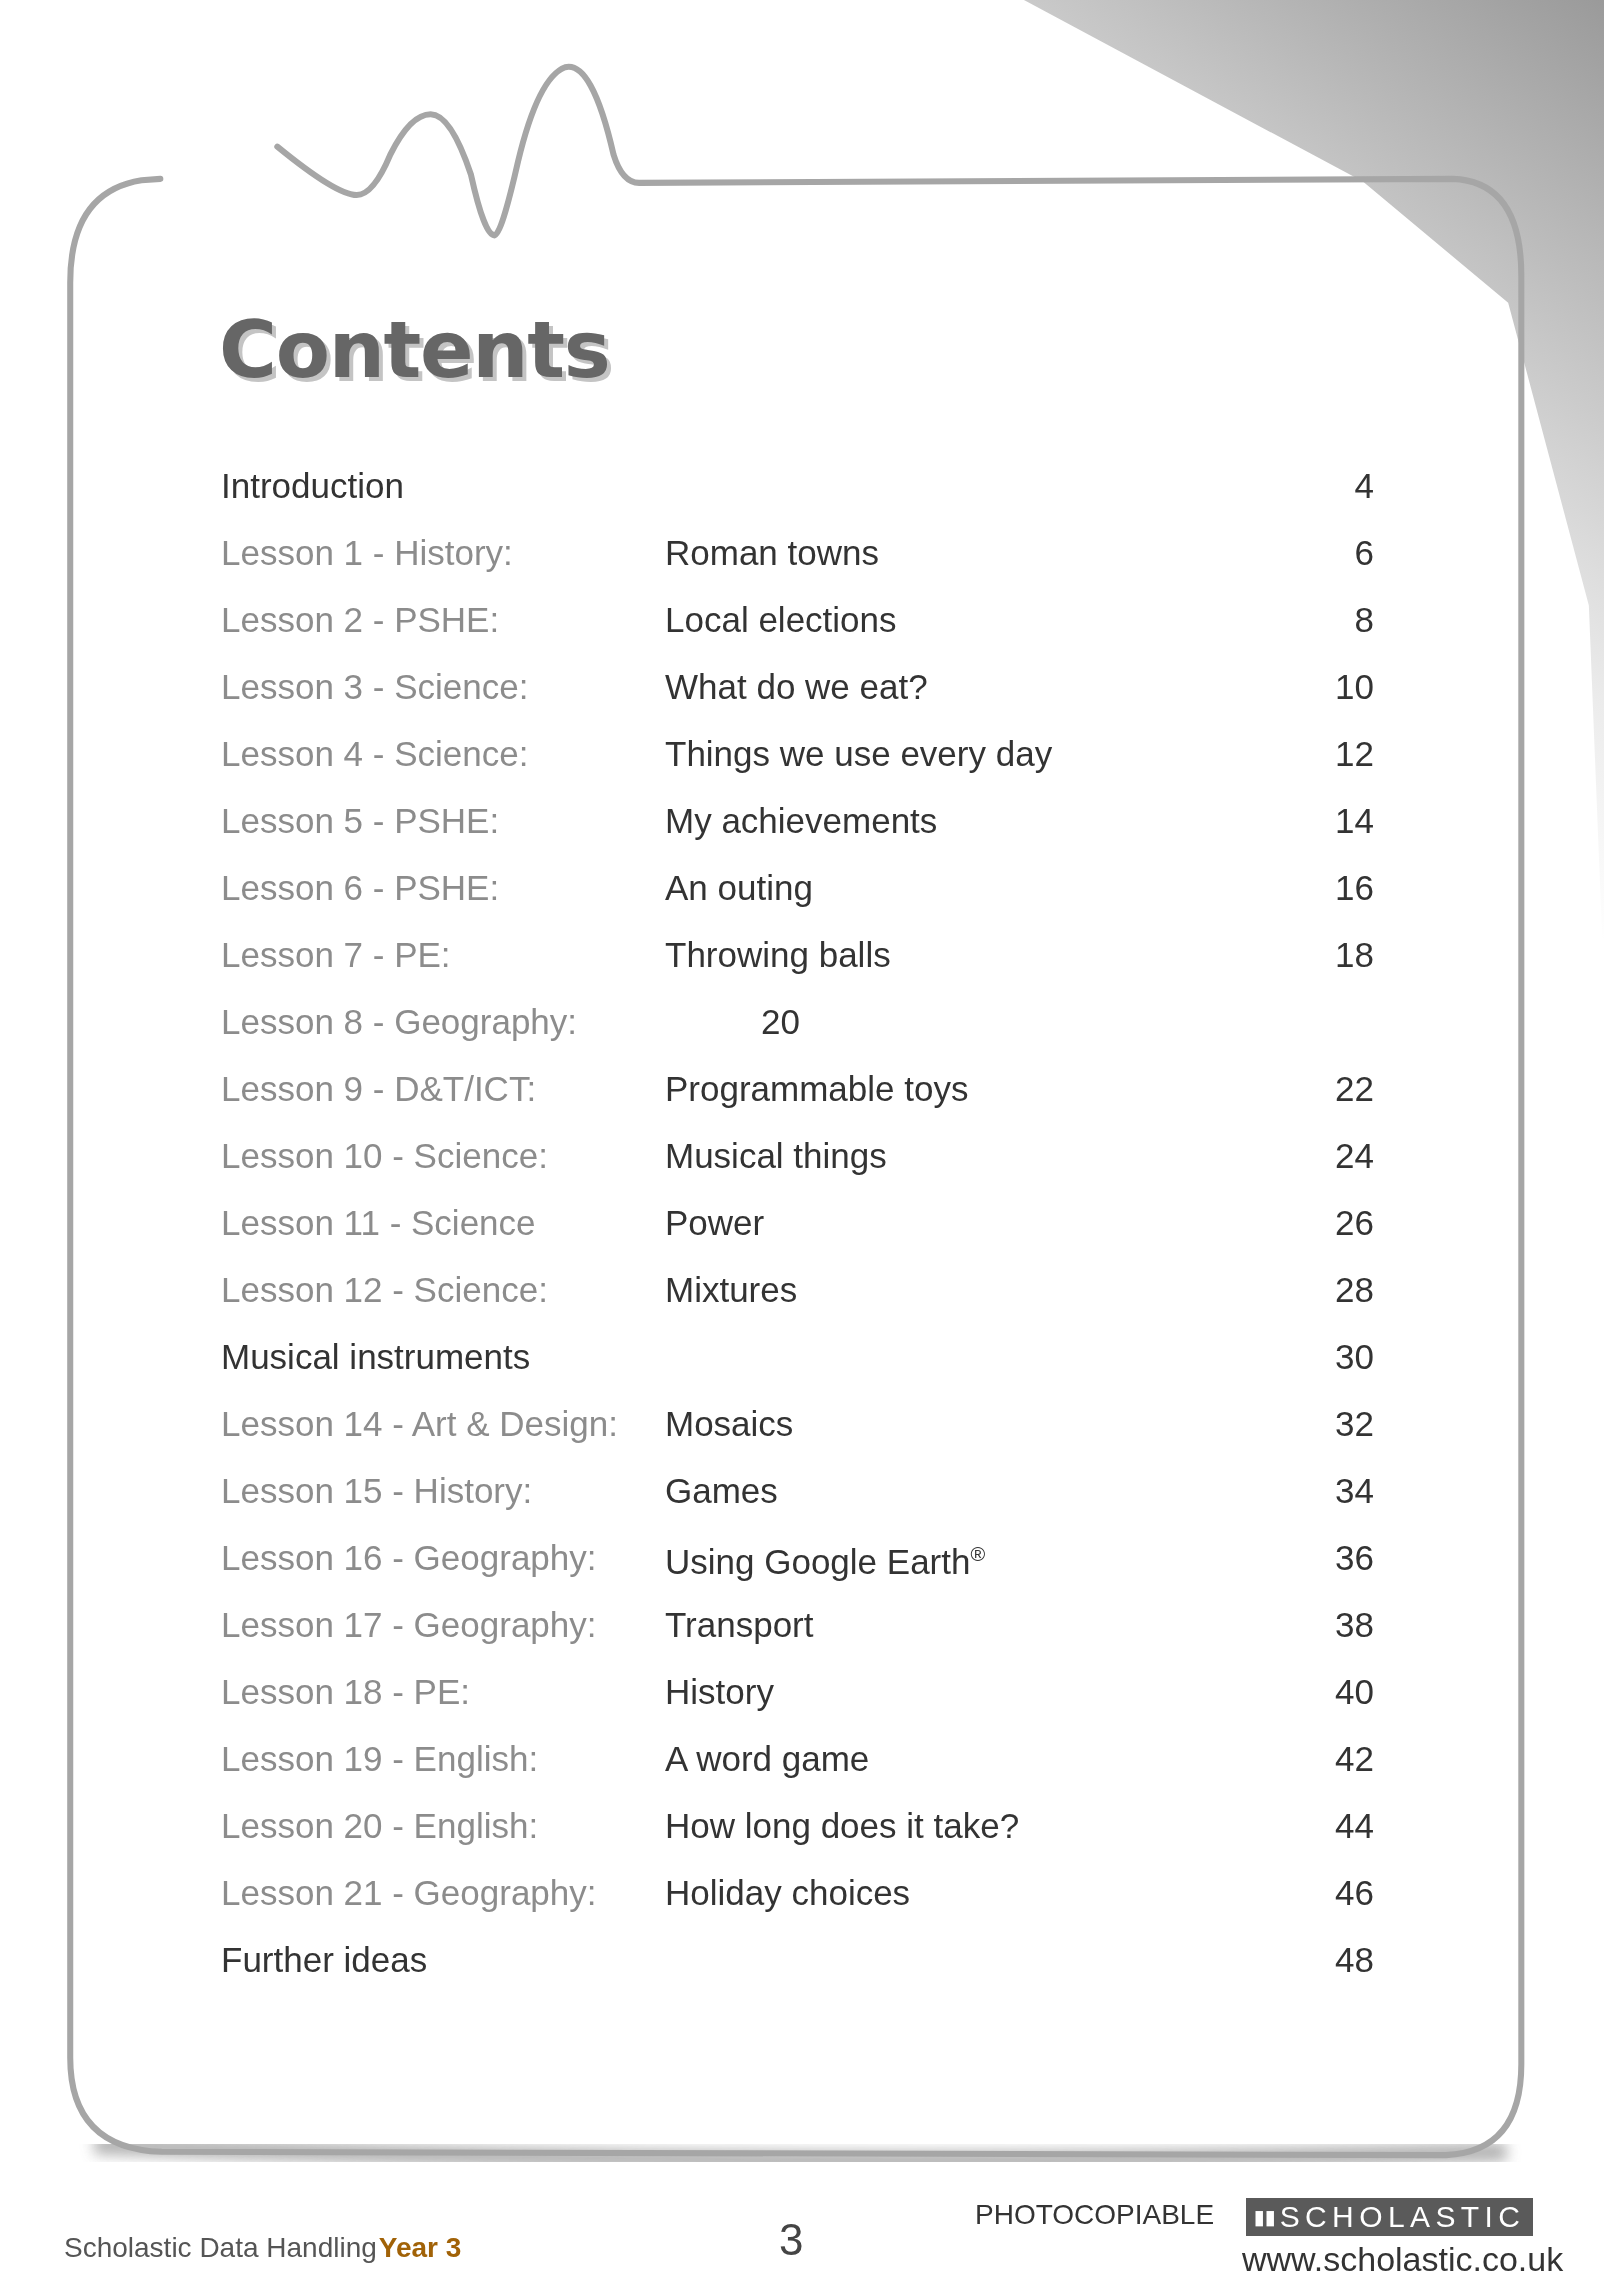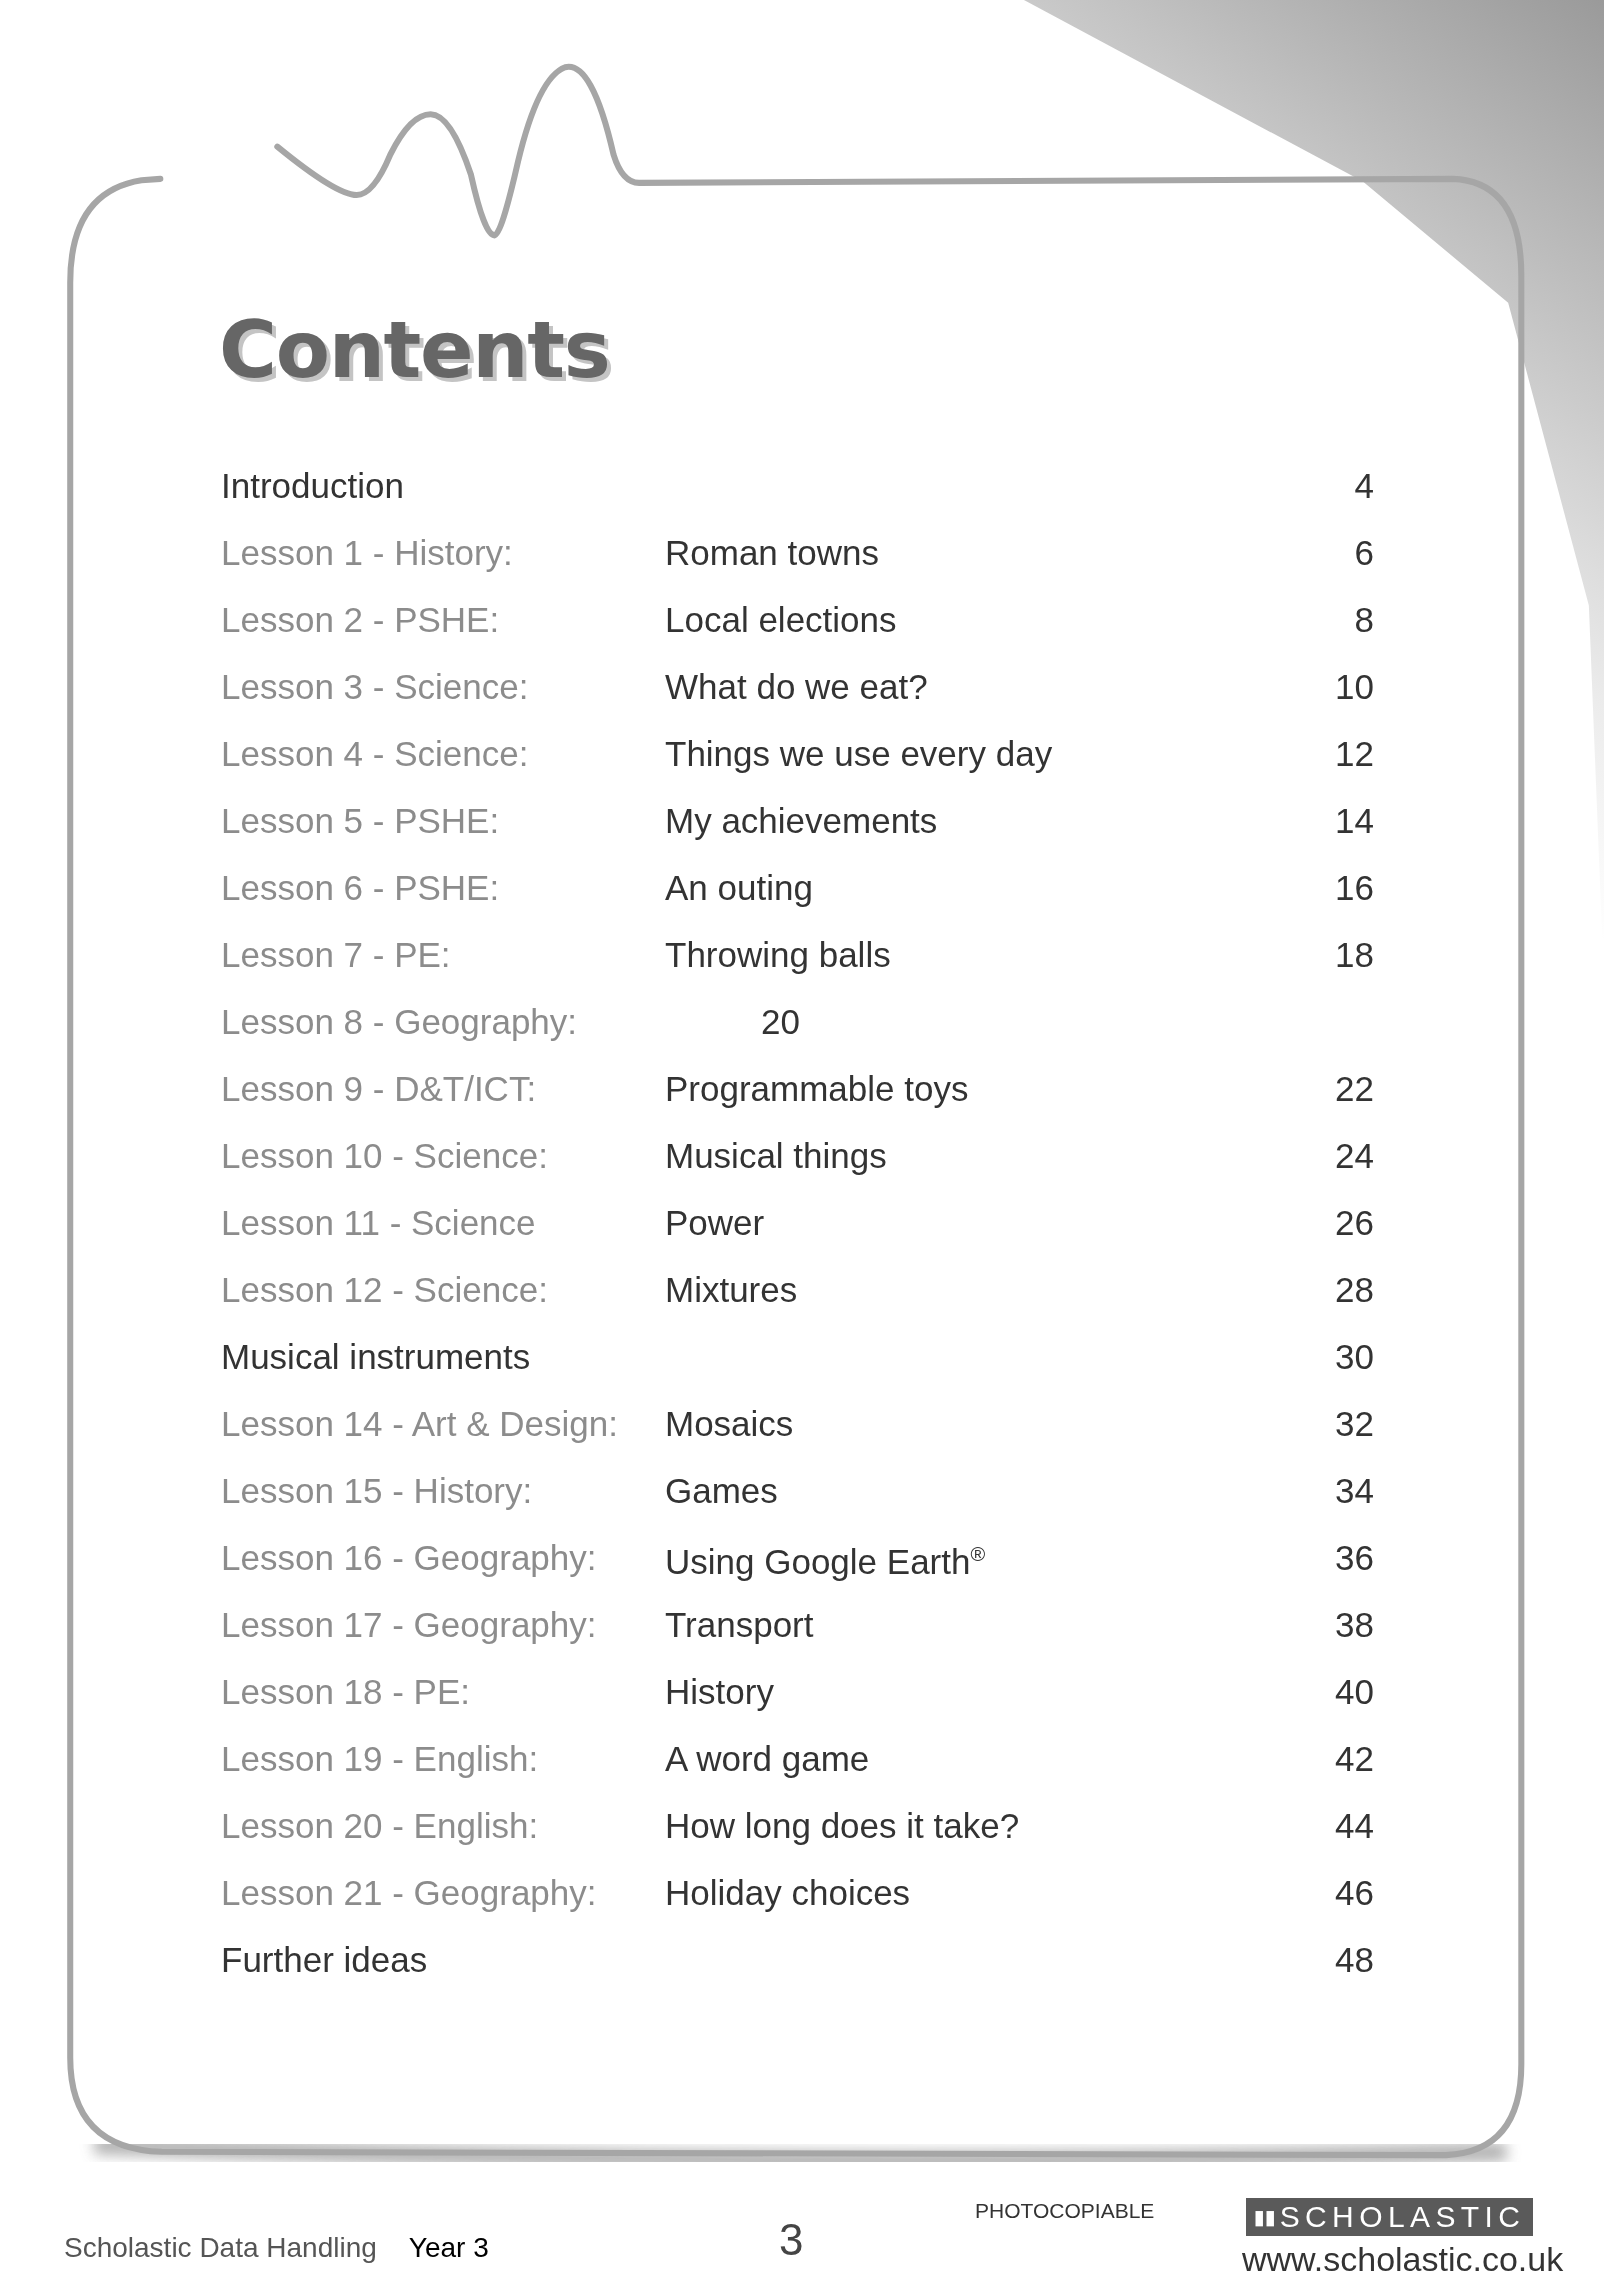--- a/index.html
+++ b/index.html
@@ -26,23 +26,23 @@
     display: flex; align-items: center; gap: 16px;
   }
   .c1 { width: 428px; white-space: nowrap; color: #8c8c8c; }
   .c1.strong { color: #333333; }
   .c2 { flex: 1; color: #333333; white-space: nowrap; }
   .c3 { width: 135px; text-align: right; color: #333333; }
   .reg { font-size: 20px; vertical-align: super; }
   .footer-left {
     position: absolute; left: 64px; top: 2232px; font-size: 28px; color: #555;
   }
-  .footer-left .year { font-weight: 400; margin-left: 32px; color: #000000; }
+  .footer-left .year { font-weight: 700; margin-left: 2px; color: #a16207; }
   .page-num { position: absolute; left: 779px; top: 2215px; font-size: 44px; color: #444; }
-  .photo { position: absolute; left: 975px; top: 2199px; font-size: 21px; color: #333; }
+  .photo { position: absolute; left: 975px; top: 2199px; font-size: 28px; color: #333; }
   .brand {
     position: absolute; left: 1246px; top: 2198px; width: 287px; height: 38px;
     background: #5a5a5a; color: #fff; font-size: 30px; letter-spacing: 5.4px;
     display: flex; align-items: center; justify-content: center;
   }
   .brand .book { font-size: 20px; margin-right: 4px; letter-spacing: 0; }
   .url { position: absolute; left: 1242px; top: 2240px; font-size: 34px; color: #333; }
 </style>
 </head>
 <body>

